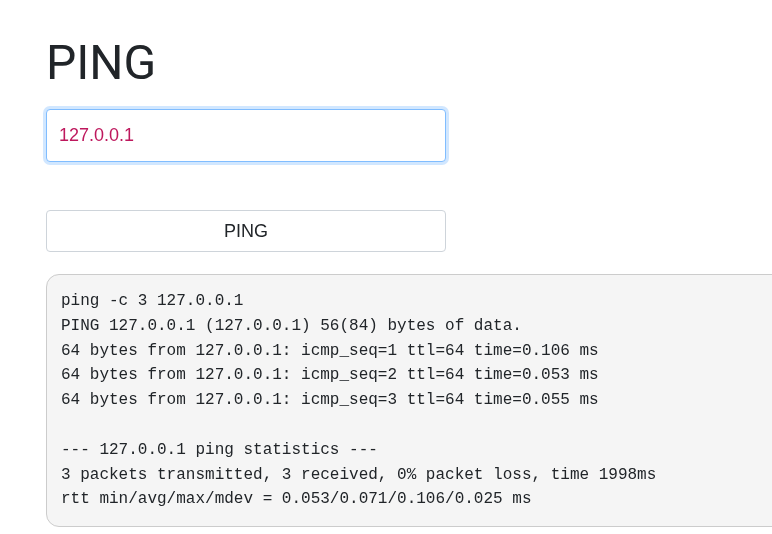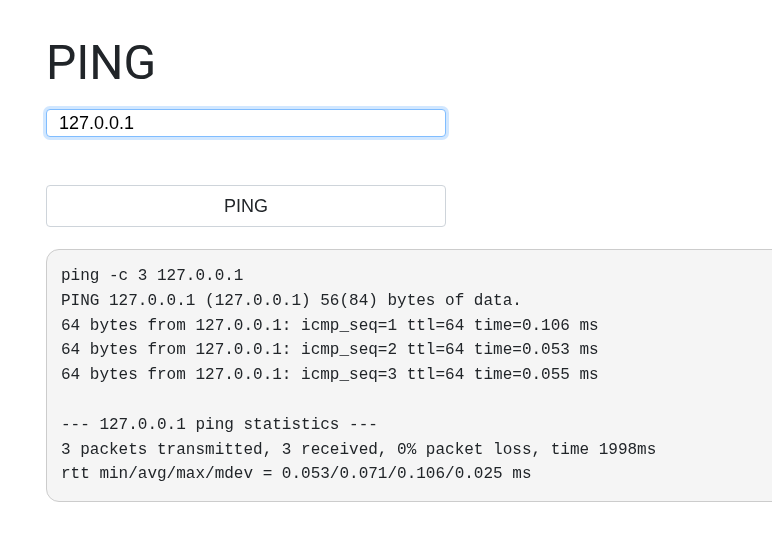--- a/index.html
+++ b/index.html
@@ -15,24 +15,24 @@
     }
     .title {
       font-size: 48px;
       font-weight: 400;
       color: #212529;
       margin-bottom: 18px;
       margin-top: 2px;
     }
     .ip-input {
       width: 400px;
-      height: 28px;
+      height: 53px;
       padding: 8px 12px;
       font-size: 18px;
-      color: #000000;
+      color: #be185d;
       background: #ffffff;
       border: 1px solid #80bdff;
       border-radius: 4px;
       outline: none;
       box-shadow: 0 0 0 3px rgba(0,123,255,0.18);
       margin-bottom: 48px;
       display: block;
     }
     .ping-button {
       width: 400px;

